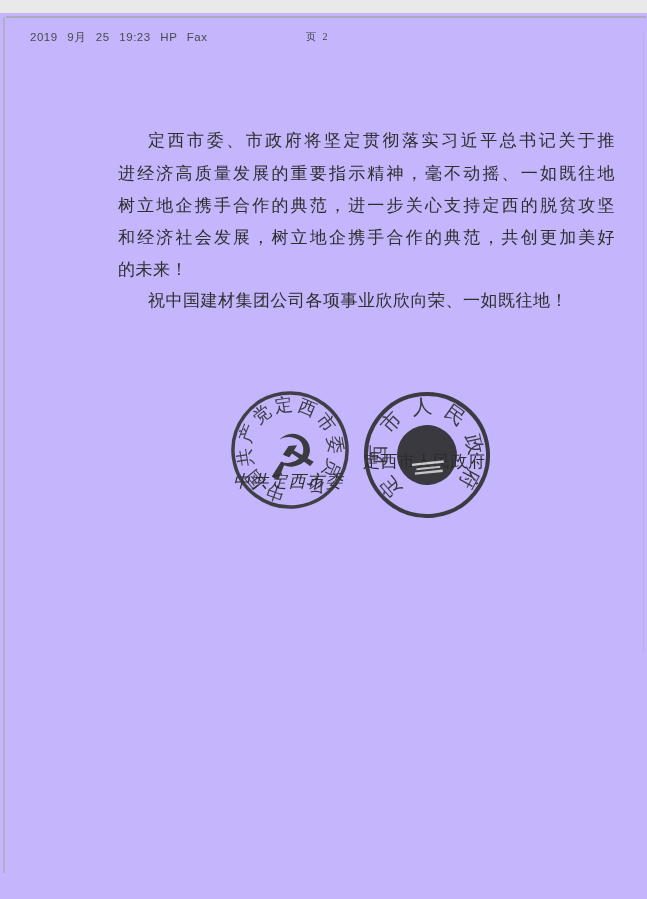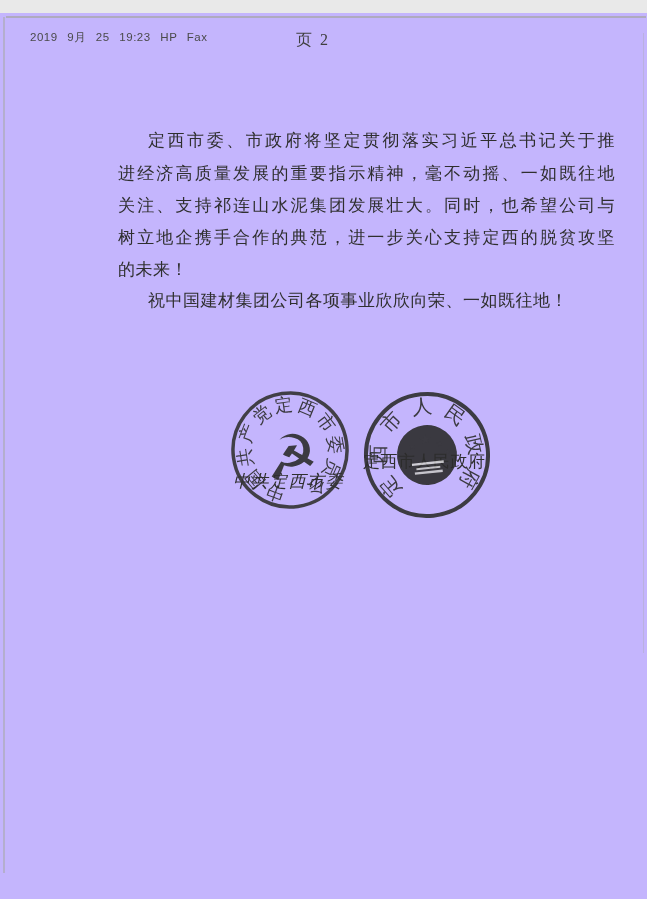--- a/index.html
+++ b/index.html
@@ -13,23 +13,23 @@
   .edge.top{left:6px;top:3px;width:640px;height:2px;opacity:.75;}
   .edge.left{left:3px;top:4px;width:2px;height:856px;opacity:.55;}
   .edge.right{left:643px;top:20px;width:1px;height:620px;opacity:.35;}
 
   .fax-header{
     position:absolute;top:17px;left:30px;
     font-family:"Liberation Sans","DejaVu Sans",sans-serif;
     font-size:11.5px;color:#4a4a4a;letter-spacing:.5px;word-spacing:6px;
   }
   .fax-page{
-    position:absolute;top:17px;left:296px;
+    position:absolute;top:17px;left:306px;
     font-family:Liberation Serif, serif;
-    font-size:16px;color:#3f3f3f;word-spacing:4px;
+    font-size:10px;color:#3f3f3f;word-spacing:4px;
   }
 
   .body-text{position:absolute;left:118px;top:113px;width:497px;}
   .line{height:32px;line-height:32px;font-size:17px;letter-spacing:.5px;white-space:nowrap;}
   .line.stretch{white-space:normal;text-align:justify;text-align-last:justify;}
   .line.indent{text-indent:30px;font-family:Liberation Mono, monospace;}
 
   .sig{position:absolute;font-size:17px;letter-spacing:1.5px;z-index:1;}
   .sig.left-org{left:233px;top:457px;font-style:italic;}
   .sig.right-org{left:363px;top:437px;letter-spacing:.5px;}
@@ -50,22 +50,22 @@
   <div class="edge left"></div>
   <div class="edge right"></div>
 
   <div class="fax-header">2019 9月 25 19:23 HP Fax</div>
   <div class="fax-page">页 2</div>
 
   <div class="body-text">
     <div>
         <div class="line stretch indent">定西市委、市政府将坚定贯彻落实习近平总书记关于推</div>
         <div class="line stretch">进经济高质量发展的重要指示精神，毫不动摇、一如既往地</div>
-        <div class="line stretch">关注、支持祁连山水泥集团发展壮大。同时，也希望公司与</div>
         <div class="line stretch">树立地企携手合作的典范，进一步关心支持定西的脱贫攻坚</div>
+        <div class="line stretch">和经济社会发展，树立地企携手合作的典范，共创更加美好</div>
         <div class="line">的未来！</div>
       </div>
     <div class="line indent">祝中国建材集团公司各项事业欣欣向荣、一如既往地！</div>
   </div>
 
   <div class="sig left-org">中共定西市委</div>
   <div class="sig right-org">定西市人民政府</div>
 
   <div class="seal party">
     <svg width="150" height="150" viewBox="0 0 150 150">

